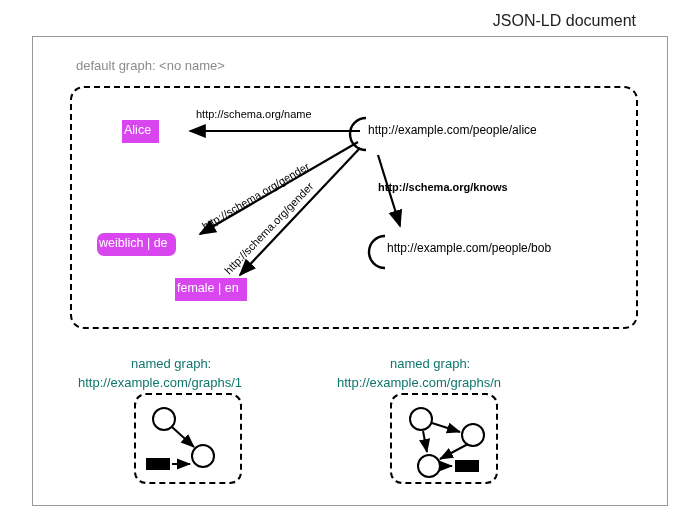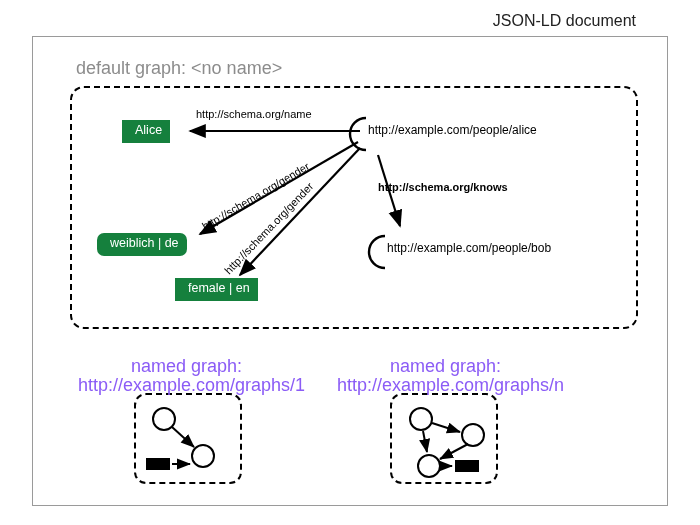--- a/index.html
+++ b/index.html
@@ -35,40 +35,40 @@
     left: 32px;
     top: 36px;
     width: 636px;
     height: 470px;
     border: 1px solid #9a9a9a;
     box-sizing: border-box;
     background: transparent;
   }
   .caption {
     position: absolute;
-    font-size: 18px;
+    font-size: 13px;
     color: #8c8c8c;
     white-space: nowrap;
   }
   .caption.dark {
-    color: #8b5cf6;
+    color: #0f766e;
   }
   .dashed-box {
     position: absolute;
     border: 2.5px dashed #000;
     box-sizing: border-box;
     border-radius: 14px;
     background: transparent;
   }
   .node-label {
     position: absolute;
-    background: #15803d;
+    background: #d946ef;
     color: #fff;
     font-size: 12.5px;
-    padding: 4px 8px 5px 13px;
+    padding: 4px 8px 5px 2px;
     white-space: nowrap;
     line-height: 1.1;
   }
   .iri-node {
     position: absolute;
     font-size: 12px;
     color: #000;
     white-space: nowrap;
     line-height: 1.1;
   }

